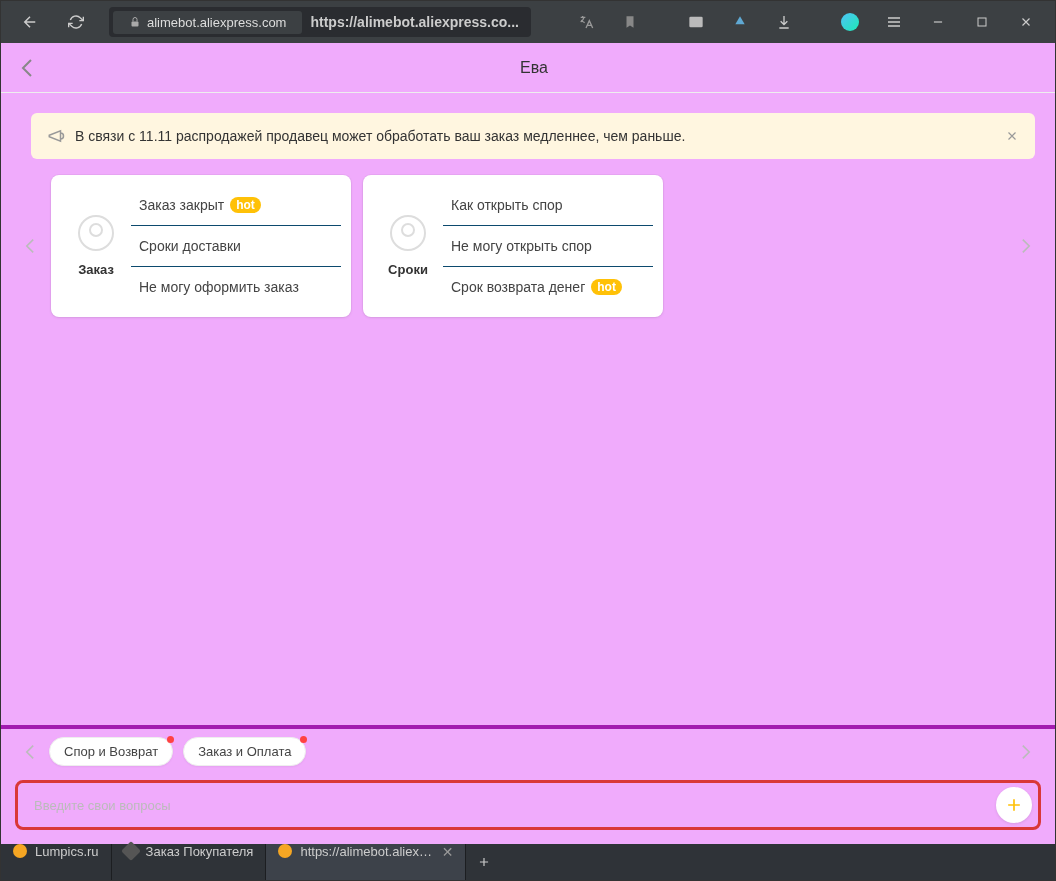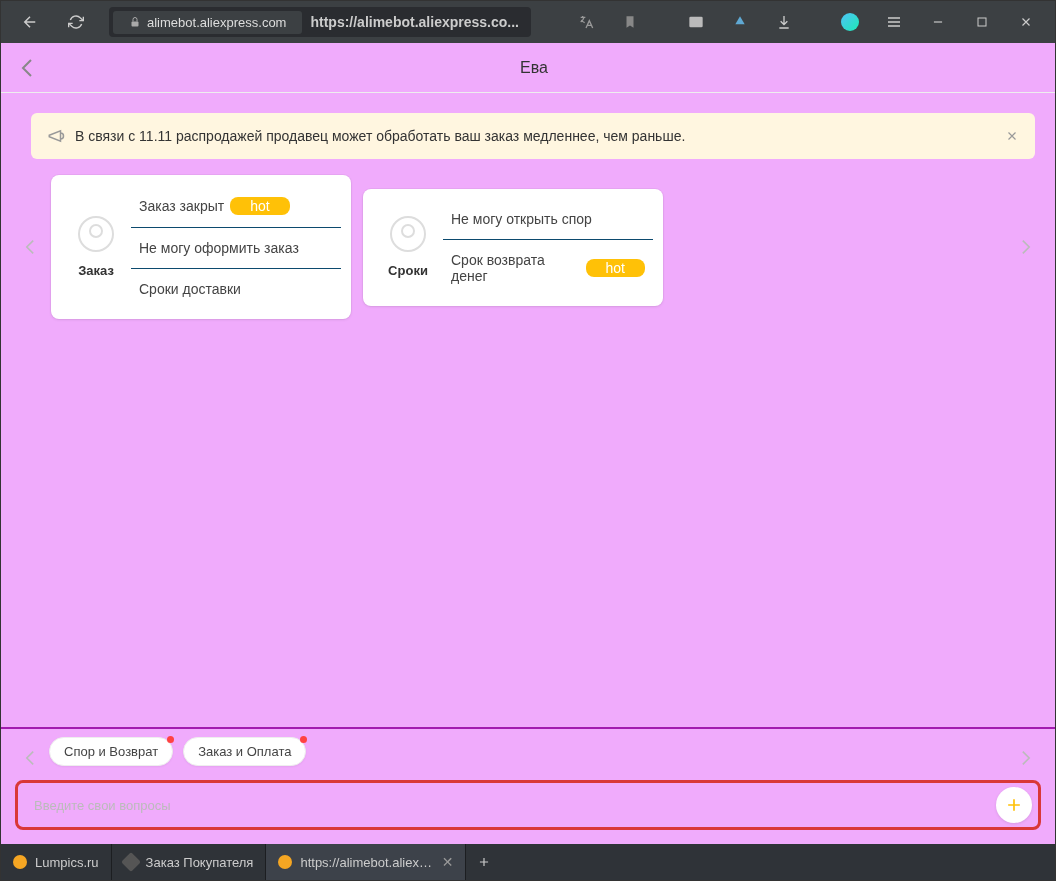--- a/index.html
+++ b/index.html
@@ -32,38 +32,38 @@
 .cards-row { display: flex; align-items: center; gap: 12px; }
 .nav-arrow { color: #bbb; cursor: pointer; font-size: 18px; padding: 0 4px; }
 .card { background: #fff; border-radius: 8px; box-shadow: 0 1px 3px rgba(0,0,0,0.08), 0 0 0 1px rgba(0,0,0,0.03); width: 300px; display: flex; padding: 10px; }
 .card-left { width: 70px; display: flex; flex-direction: column; align-items: center; justify-content: center; gap: 11px; }
 .card-icon { width: 36px; height: 36px; border: 2px solid #ddd; border-radius: 50%; display: flex; align-items: center; justify-content: center; position: relative; }
 .card-icon::after { content: ''; width: 10px; height: 10px; border: 2px solid #ddd; border-radius: 50%; position: absolute; top: 6px; }
 .card-label { font-size: 13px; font-weight: bold; color: #333; }
 .card-right { flex: 1; display: flex; flex-direction: column; }
 .card-item { padding: 12px 8px; font-size: 14px; color: #444; border-bottom: 1px solid #0c4a6e; cursor: pointer; display: flex; align-items: center; gap: 6px; }
 .card-item:last-child { border-bottom: none; }
-.hot-badge { background: #ffc107; color: #fff; font-size: 14px; padding: 1px 20px; border-radius: 8px; font-weight: normal; }
-
-
-.chips-row { padding: 8px 20px; display: flex; align-items: flex-end; gap: 10px; border-top: 2px solid #a21caf; }
+.hot-badge { background: #ffc107; color: #fff; font-size: 12px; padding: 1px 6px; border-radius: 8px; font-weight: bold; }
+
+
+.chips-row { padding: 8px 20px; display: flex; align-items: center; gap: 10px; border-top: 4px solid #a21caf; }
 .chip { background: #fff; border: 1px solid #eee; border-radius: 16px; padding: 6px 14px; font-size: 13px; color: #444; cursor: pointer; position: relative; box-shadow: 0 1px 2px rgba(0,0,0,0.05); }
 .chip-dot { position: absolute; top: -2px; right: -2px; width: 7px; height: 7px; background: #ff4242; border-radius: 50%; }
 
 
 .input-bar-wrap { padding: 6px 14px 14px; }
 .input-bar { display: flex; align-items: center; gap: 10px; border: 3px solid #d93838; border-radius: 8px; padding: 4px 6px 4px 4px; }
 .msg-input { flex: 1; border: none; outline: none; padding: 10px 12px; font-size: 13px; color: #333; background: transparent; }
 .msg-input::placeholder { color: #bbb; }
 .add-btn { width: 36px; height: 36px; background: #fff; border-radius: 50%; display: flex; align-items: center; justify-content: center; cursor: pointer; box-shadow: 0 1px 3px rgba(0,0,0,0.1); }
 .add-btn svg { stroke: #ffc107; }
 
 
 .tab-bar { height: 36px; background: #2f3338; display: flex; align-items: stretch; }
-.tab { display: flex; align-items: center; gap: 8px; padding: 0 12px; color: #ccc; font-size: 13px; border-right: 1px solid #1c1e21; cursor: pointer; max-width: 200px; }
+.tab { display: flex; gap: 8px; padding: 0 12px; color: #ccc; font-size: 13px; border-right: 1px solid #1c1e21; cursor: pointer; max-width: 200px; }
 .tab.active { background: #3d424a; }
 .tab-favicon { width: 14px; height: 14px; border-radius: 50%; flex-shrink: 0; }
 .tab-text { white-space: nowrap; overflow: hidden; text-overflow: ellipsis; }
 .tab-close { color: #999; font-size: 14px; margin-left: auto; }
 .tab-add { width: 36px; display: flex; align-items: center; justify-content: center; color: #ccc; cursor: pointer; }
 
 svg { display: block; }
 </style>
 </head>
 <body>
@@ -182,34 +182,37 @@
         <div class="card-left">
           <div class="card-icon"></div>
           <div class="card-label">Заказ</div>
         </div>
         <div class="card-right">
           <div class="card-item">
             <span>Заказ закрыт</span>
             <span class="hot-badge">hot</span>
           </div>
           <div class="card-item">
+            <span>Сроки доставки</span>
+          </div>
+          <div class="card-item">
             <span>Не могу оформить заказ</span>
-          </div>
-          <div class="card-item">
-            <span>Сроки доставки</span>
           </div>
         </div>
       </div>
 
       <div class="card">
         <div class="card-left">
           <div class="card-icon"></div>
           <div class="card-label">Сроки</div>
         </div>
         <div class="card-right">
+          <div class="card-item">
+            <span>Как открыть спор</span>
+          </div>
           <div class="card-item">
             <span>Не могу открыть спор</span>
           </div>
           <div class="card-item">
             <span>Срок возврата денег</span>
             <span class="hot-badge">hot</span>
           </div>
         </div>
       </div>
 

